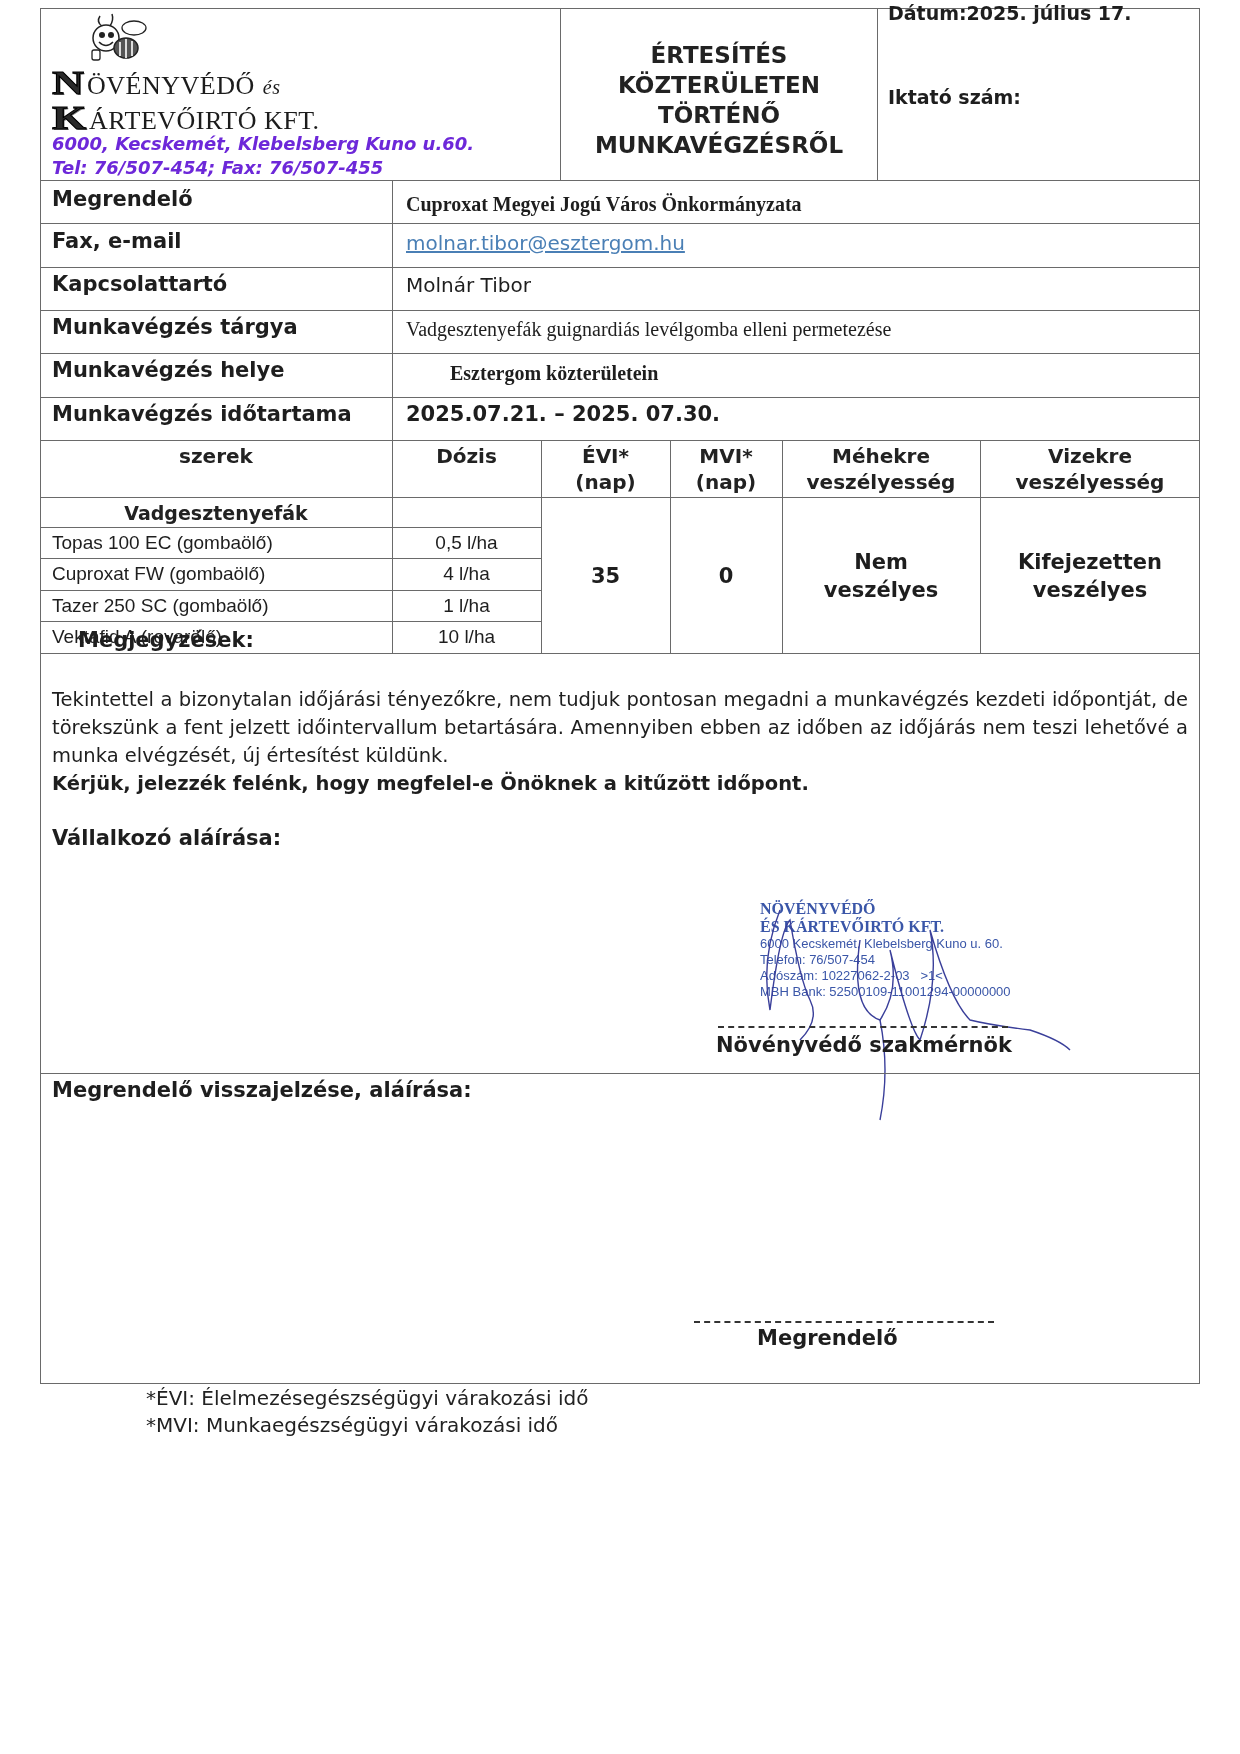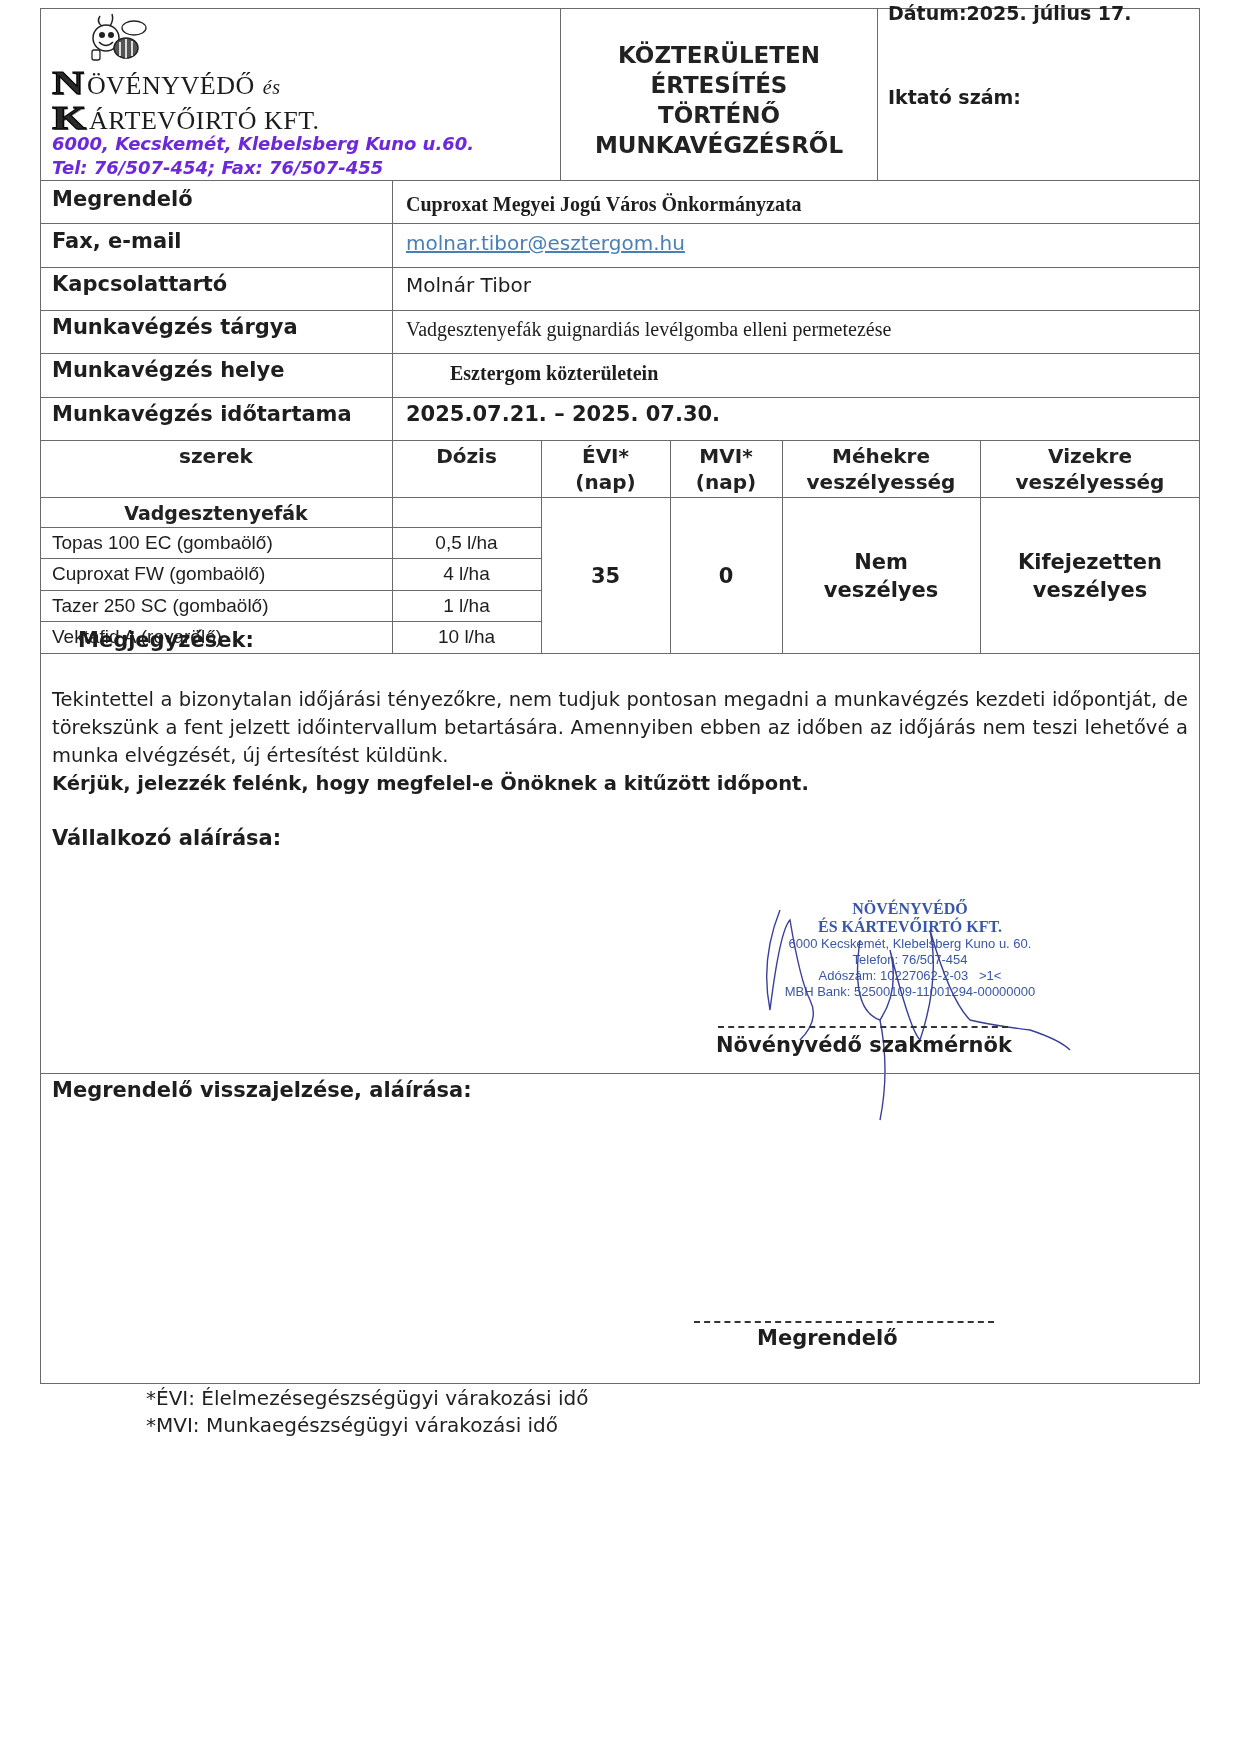--- a/index.html
+++ b/index.html
@@ -36,21 +36,21 @@
   .dose { left: 392px; width: 149px; text-align: center; font-family: "Liberation Sans", sans-serif; font-size: 19px; }
   .big-b { font-size: 21px; font-weight: bold; text-align: center; line-height: 28px; }
 
   
   .notes-h { left: 52px; top: 628px; font-size: 21px; font-weight: bold; margin-left: 26px; }
   .notes-p { left: 52px; top: 686px; width: 1136px; font-size: 19.5px; line-height: 28px; text-align: justify; text-align-last: left; }
   .notes-b { font-weight: bold; }
   .sign-h { left: 52px; top: 826px; font-size: 21px; font-weight: bold; }
 
   
-  .stamp { left: 760px; top: 900px; width: 300px; text-align: center; color: #3a56a8; }
+  .stamp { left: 760px; top: 900px; width: 300px; color: #3a56a8; }
   .stamp-t1 { font-family: "Liberation Serif", serif; font-weight: bold; font-size: 16px; line-height: 18px; }
   .stamp-t2 { font-family: "Liberation Sans", sans-serif; font-size: 13px; line-height: 16px; white-space: nowrap; }
   .dash { border-top: 2px dashed #333; height: 0; }
   .sig-caption { font-size: 21px; font-weight: bold; white-space: nowrap; }
 
   .foot { left: 146px; font-size: 20px; white-space: nowrap; color: #222; }
 </style>
 </head>
 <body class="sans">
 
@@ -76,22 +76,22 @@
 <div class="abs logo-line" style="top:64px;">
   <span class="logo-big">N</span><span>ÖVÉNYVÉDŐ</span><span class="logo-es">és</span>
 </div>
 <div class="abs logo-line" style="top:99px;">
   <span class="logo-big">K</span><span>ÁRTEVŐIRTÓ KFT.</span>
 </div>
 <div class="abs addr" style="top:133px;">6000, Kecskemét, Klebelsberg Kuno u.60.</div>
 <div class="abs addr" style="top:157px;">Tel: 76/507-454; Fax: 76/507-455</div>
 
 <div class="abs title">
+  <div>ÉRTESÍTÉS</div>
   <div>KÖZTERÜLETEN</div>
-  <div>ÉRTESÍTÉS</div>
   <div>TÖRTÉNŐ</div>
   <div>MUNKAVÉGZÉSRŐL</div>
 </div>
 
 <div class="abs date">Dátum:2025. július 17.</div>
 <div class="abs iktato">Iktató szám:</div>
 
 <div class="vline" style="left:392px; top:180px; height:317px;"></div>
 <div class="hline" style="left:40px; top:223px; width:1160px;"></div>
 <div class="hline" style="left:40px; top:267px; width:1160px;"></div>

